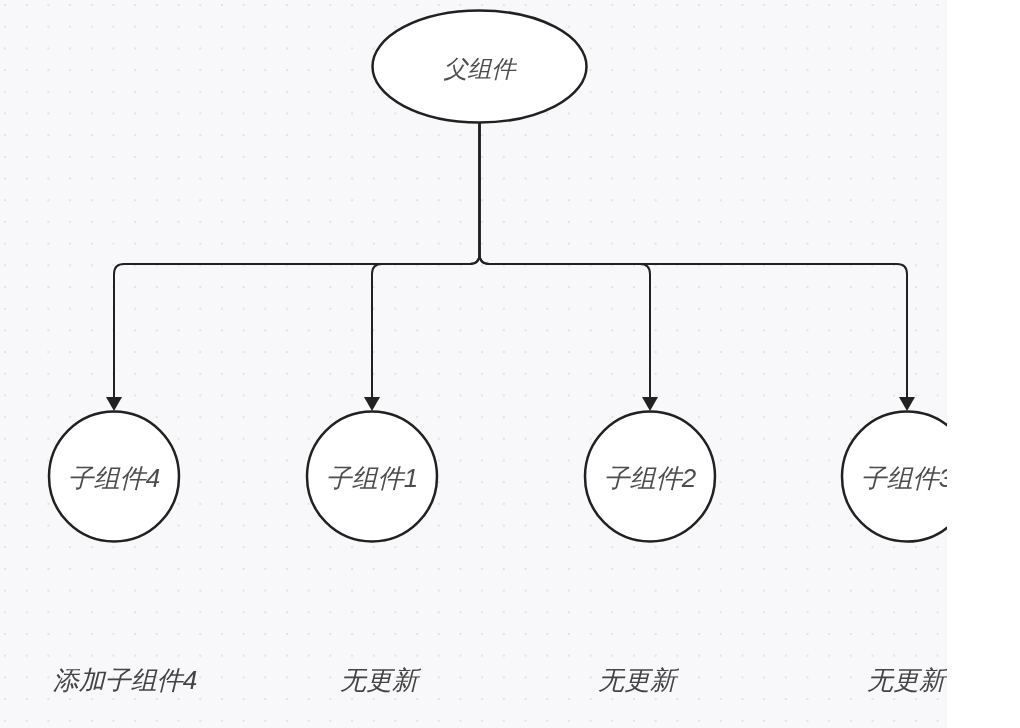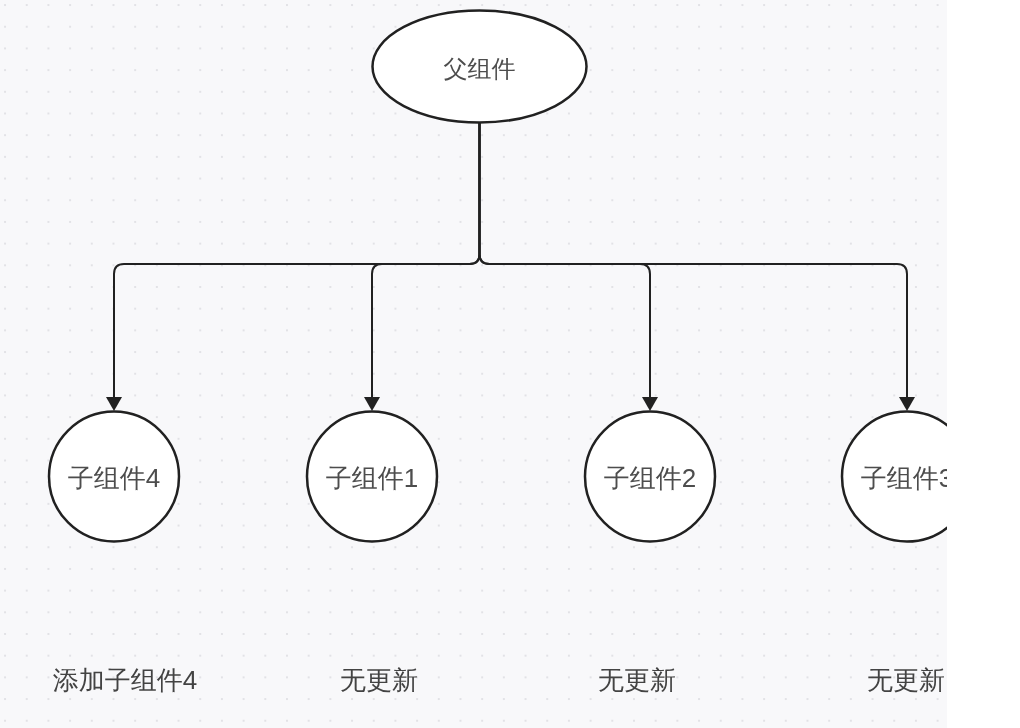--- a/index.html
+++ b/index.html
@@ -9,20 +9,21 @@
   }
   .canvas {
     position: relative;
     width: 947px;
     height: 728px;
     background-color: #f8f8fa;
     background-image: radial-gradient(circle, #e2e2e6 1.4px, rgba(0,0,0,0) 1.5px);
     background-size: 21.7px 21.7px;
     background-position: -5.8px -5.8px;
     overflow: hidden;
+    font-style: italic;
   }
   svg { display: block; }
   .edge {
     stroke: #212121;
     stroke-width: 2;
     fill: none;
   }
   .arrow {
     fill: #212121;
     stroke: none;

